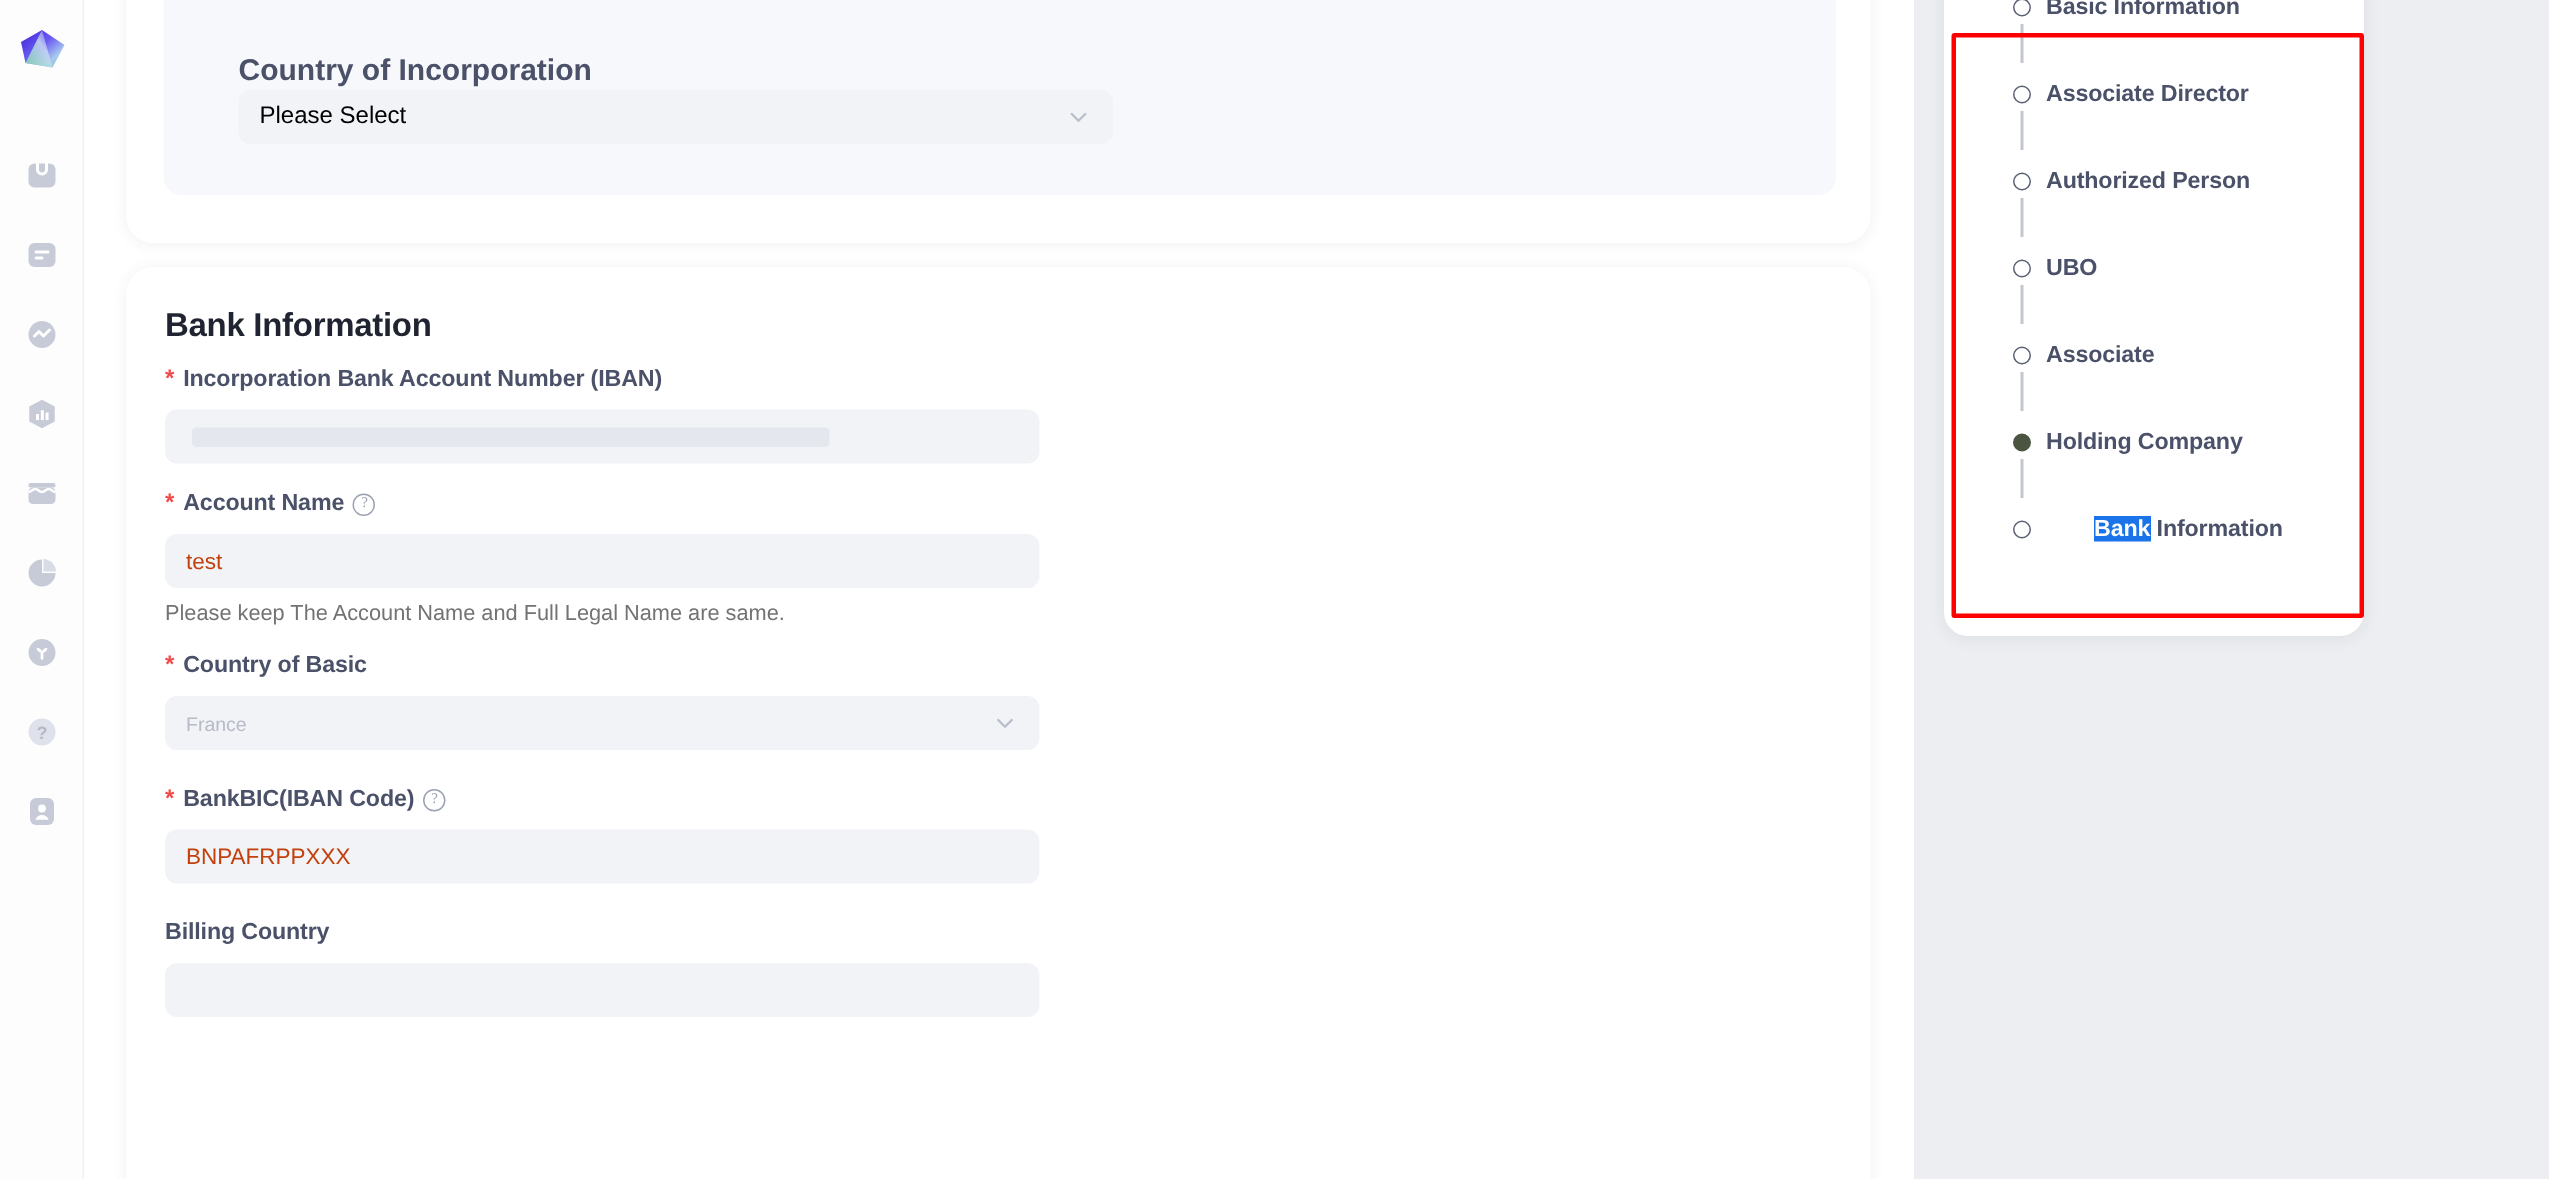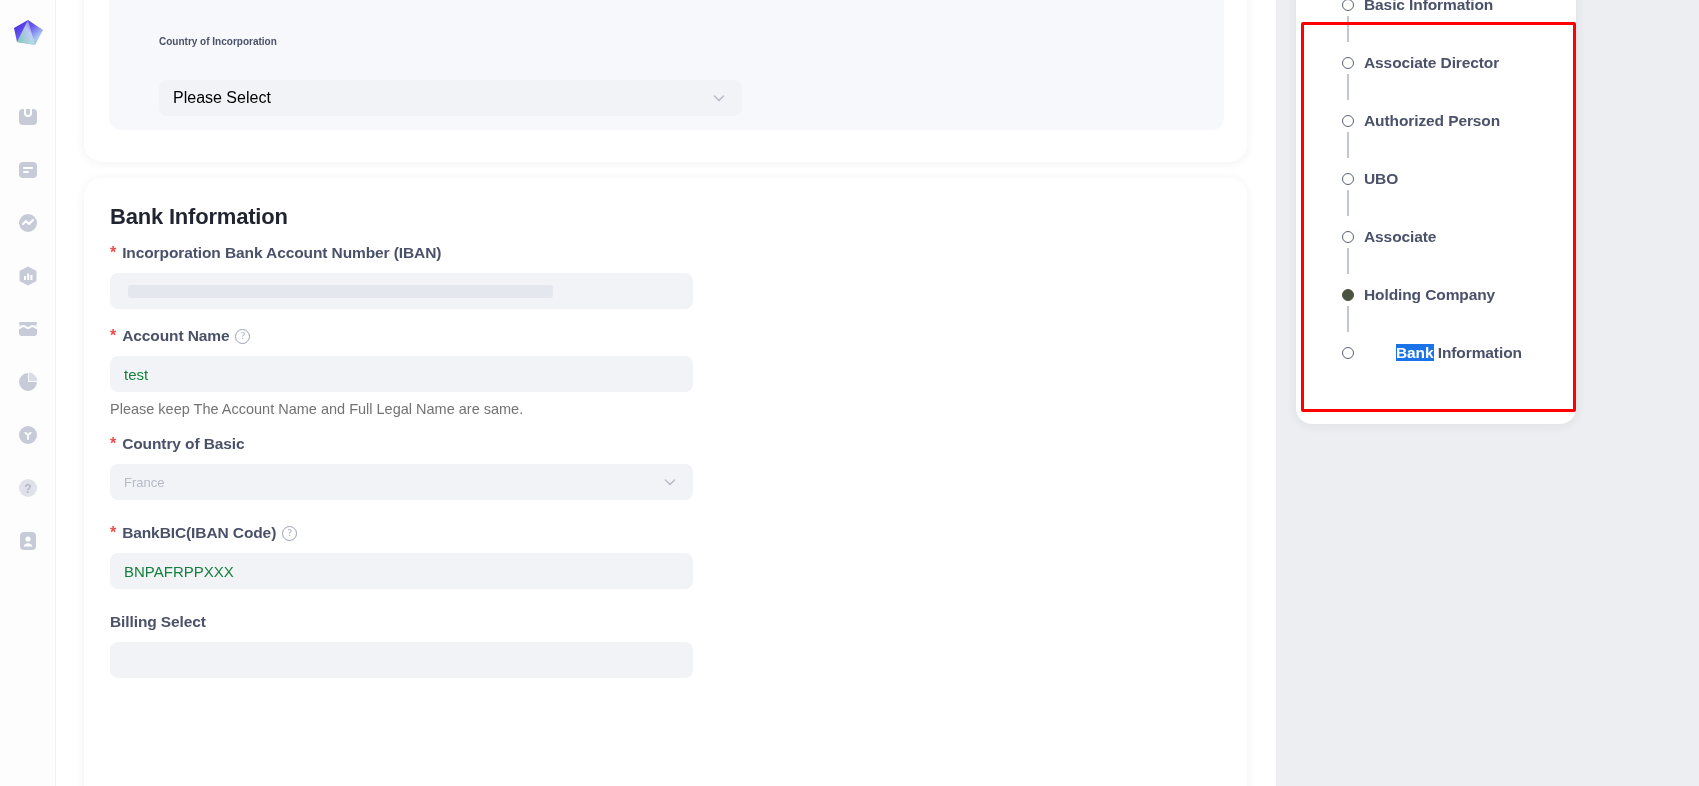--- a/index.html
+++ b/index.html
@@ -95,21 +95,21 @@
 
   .input {
     width: 583px; height: 36px;
     background: #f1f3f7;
     border: none; border-radius: 8px;
     font-size: 15px; color: #b9bec9;
     padding: 0 14px;
     font-family: "Liberation Sans", sans-serif;
     display: flex; align-items: center;
   }
-  .input-placeholder { color: #15803d; font-size: 15px; }
+  .input-placeholder { color: #c2410c; font-size: 15px; }
 
   .skeleton-bar {
     width: 425px; height: 13px;
     background: #e4e7ed;
     border-radius: 3px;
     margin-left: 4px;
   }
 
   .select {
     width: 583px; height: 36px;
@@ -124,24 +124,24 @@
 
   .helper {
     font-size: 14.5px; color: #737373;
     margin-top: 9px;
   }
 
   .gap-18 { height: 18px; }
   .gap-24 { height: 24px; }
   .top-label {
     position: absolute; left: 50px; top: 186px;
-    font-size: 10px; font-weight: bold; color: #4a5169;
+    font-size: 20px; font-weight: bold; color: #4a5169;
   }
   .top-select {
-    position: absolute; left: 50px; top: 230px;
+    position: absolute; left: 50px; top: 210px;
     width: 583px; height: 36px;
     background: #f1f3f7; border-radius: 8px;
     display:flex; align-items:center; padding:0 14px; justify-content: space-between;
   }
 
   
   .right-col {
     position: absolute; left: 1276px; top: 0;
     width: 360px; height: 786px;
     background: #eceef1;
@@ -355,21 +355,21 @@
         </div>
         <div class="input">
           <span class="input-placeholder">BNPAFRPPXXX</span>
         </div>
       </div>
 
       <div class="gap-24"></div>
 
       <div class="field">
         <div class="label">
-          <span class="label-text">Billing Select</span>
+          <span class="label-text">Billing Country</span>
         </div>
         <div class="input">
           <span class="input-placeholder"></span>
         </div>
       </div>
 
     </div>
   </div>
 
   <div class="right-col">

